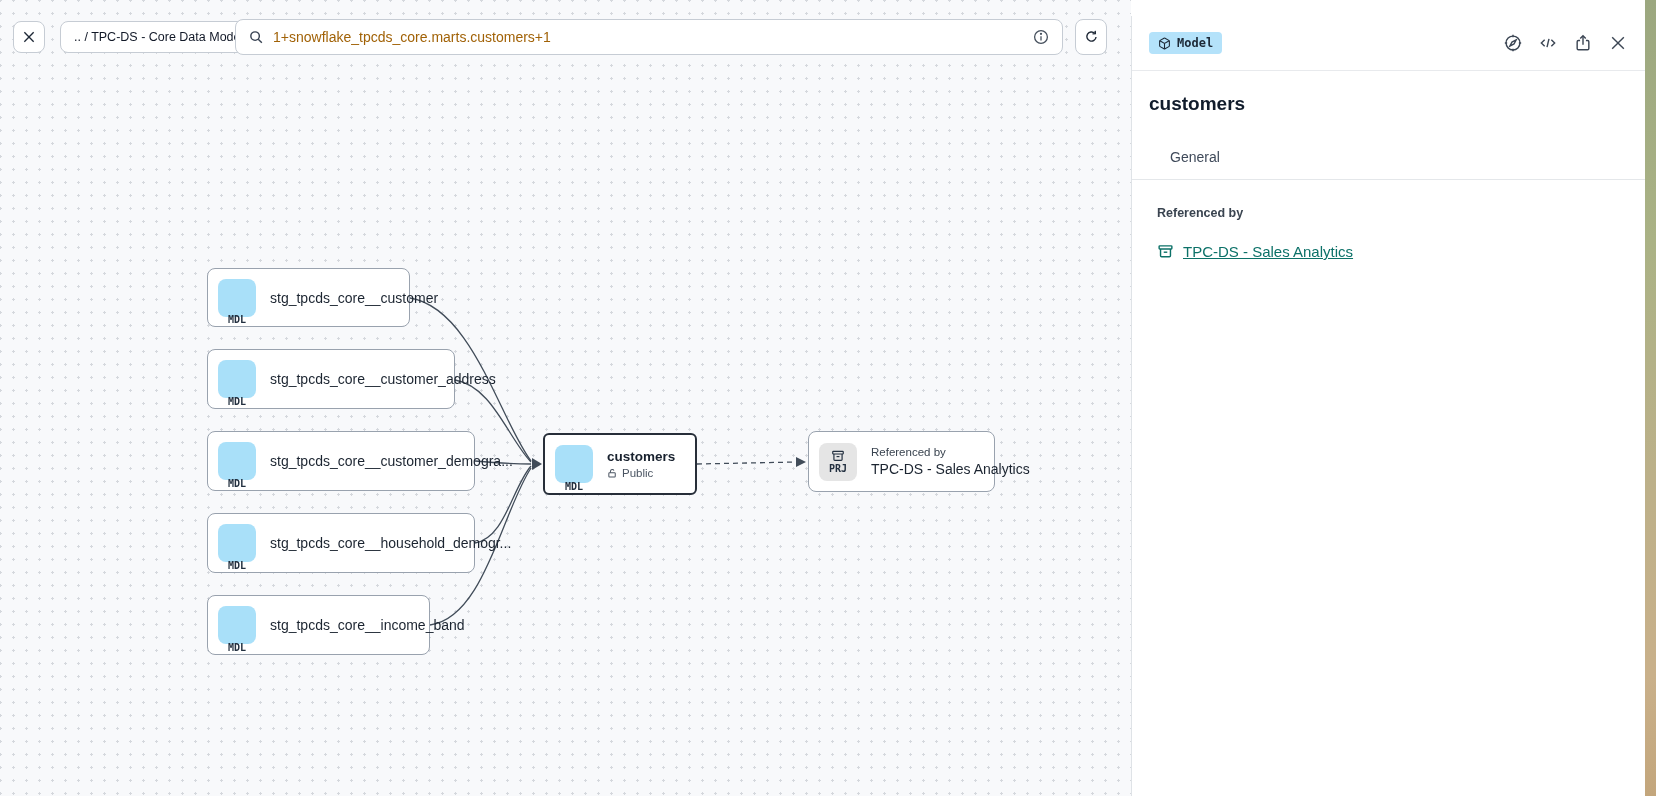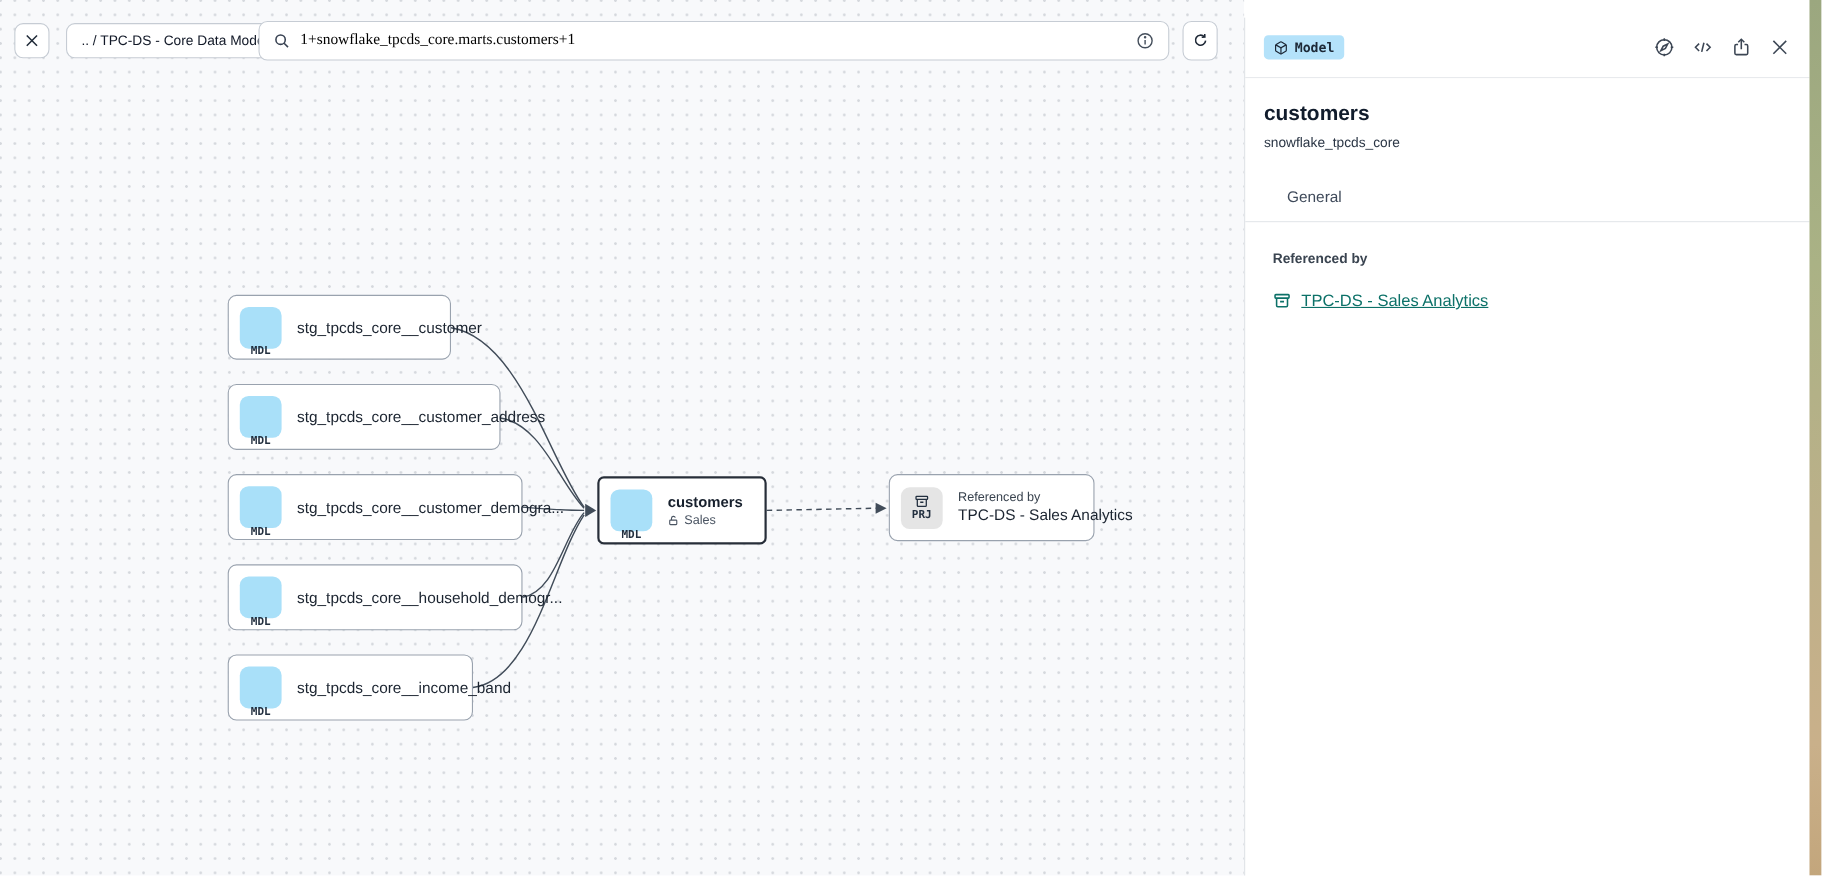--- a/index.html
+++ b/index.html
@@ -27,22 +27,22 @@
     position:absolute; left:60px; top:21px; height:32px; padding:0 13px;
     background:#fff; border:1px solid #c6ccd4; border-radius:8px;
     display:flex; align-items:center; font-size:12.5px; color:#111827; white-space:nowrap;
   }
   .search-bar {
     position:absolute; left:235px; top:19px; width:828px; height:36px;
     background:#fff; border:1px solid #c6ccd4; border-radius:8px;
     display:flex; align-items:center; padding:0 12px; gap:8px;
   }
   .search-bar input {
-    flex:1; border:none; outline:none; font-size:14px; color:#000000;
-    font-family:Liberation Serif, serif; background:transparent;
+    flex:1; border:none; outline:none; font-size:14px; color:#a16207;
+    font-family:Liberation Sans, sans-serif; background:transparent;
   }
   .btn-refresh { left:1075px; top:19px; width:32px; height:36px; }
   .icon { display:inline-flex; align-items:center; justify-content:center; }
 
   
   .node {
     position:absolute; background:#ffffff; border:1px solid #99a2ae;
     border-radius:8px; display:flex; align-items:center; gap:14px;
     padding:0 12px 0 10px; cursor:pointer;
   }
@@ -244,21 +244,21 @@
       </span>
       <span>
         <span class="node-title" style="display:block;">customers</span>
         <span class="node-sub">
           <span class="icon">
             <svg width="11" height="11" viewBox="0 0 24 24" stroke="#4a5462" stroke-width="2.2" fill="none">
                 <rect x="4" y="10.5" width="14" height="9" rx="1.5"></rect>
                 <path d="M7.5 10.5 V7 a4 4 0 0 1 7.7 -1.4"></path>
               </svg>
           </span>
-          <span>Sales</span>
+          <span>Public</span>
         </span>
       </span>
     </div>
 
     <div class="node" style="left:808px; top:431px; width:187px; height:61px;">
       <span class="node-icon prj-bg">
         <svg width="14" height="14" viewBox="0 0 24 24" stroke="currentColor" stroke-width="2" fill="none">
             <rect x="3" y="4" width="18" height="4.5" rx="1"></rect>
             <path d="M5 8.5 V18 a1.5 1.5 0 0 0 1.5 1.5 h11 A1.5 1.5 0 0 0 19 18 V8.5"></path>
             <line x1="9.5" y1="13" x2="14.5" y2="13"></line>
@@ -314,21 +314,20 @@
           <svg width="20" height="20" viewBox="0 0 24 24" stroke="currentColor" stroke-width="1.7" fill="none">
               <line x1="5" y1="5" x2="19" y2="19"></line>
               <line x1="19" y1="5" x2="5" y2="19"></line>
             </svg>
         </span>
       </div>
     </div>
 
     <div class="title-block">
       <div class="panel-title">customers</div>
-      <div class="panel-subtitle">snowflake_tpcds_core</div>
     </div>
 
     <div class="tabs">
       <div class="tab">
         <span>General</span>
       </div>
     </div>
 
     <div class="panel-content">
       <div class="section-heading">Referenced by</div>

